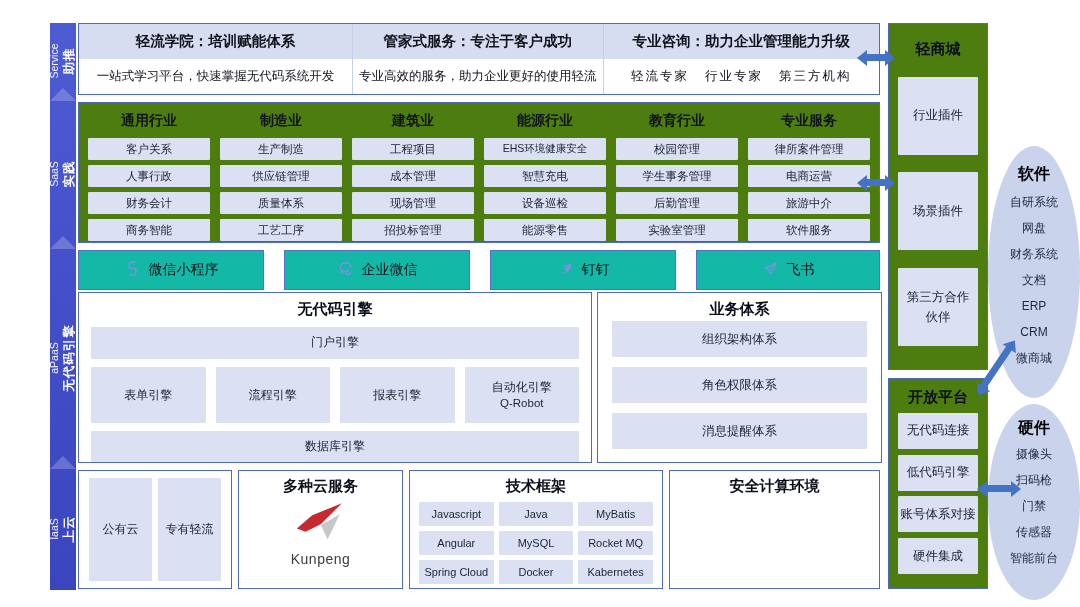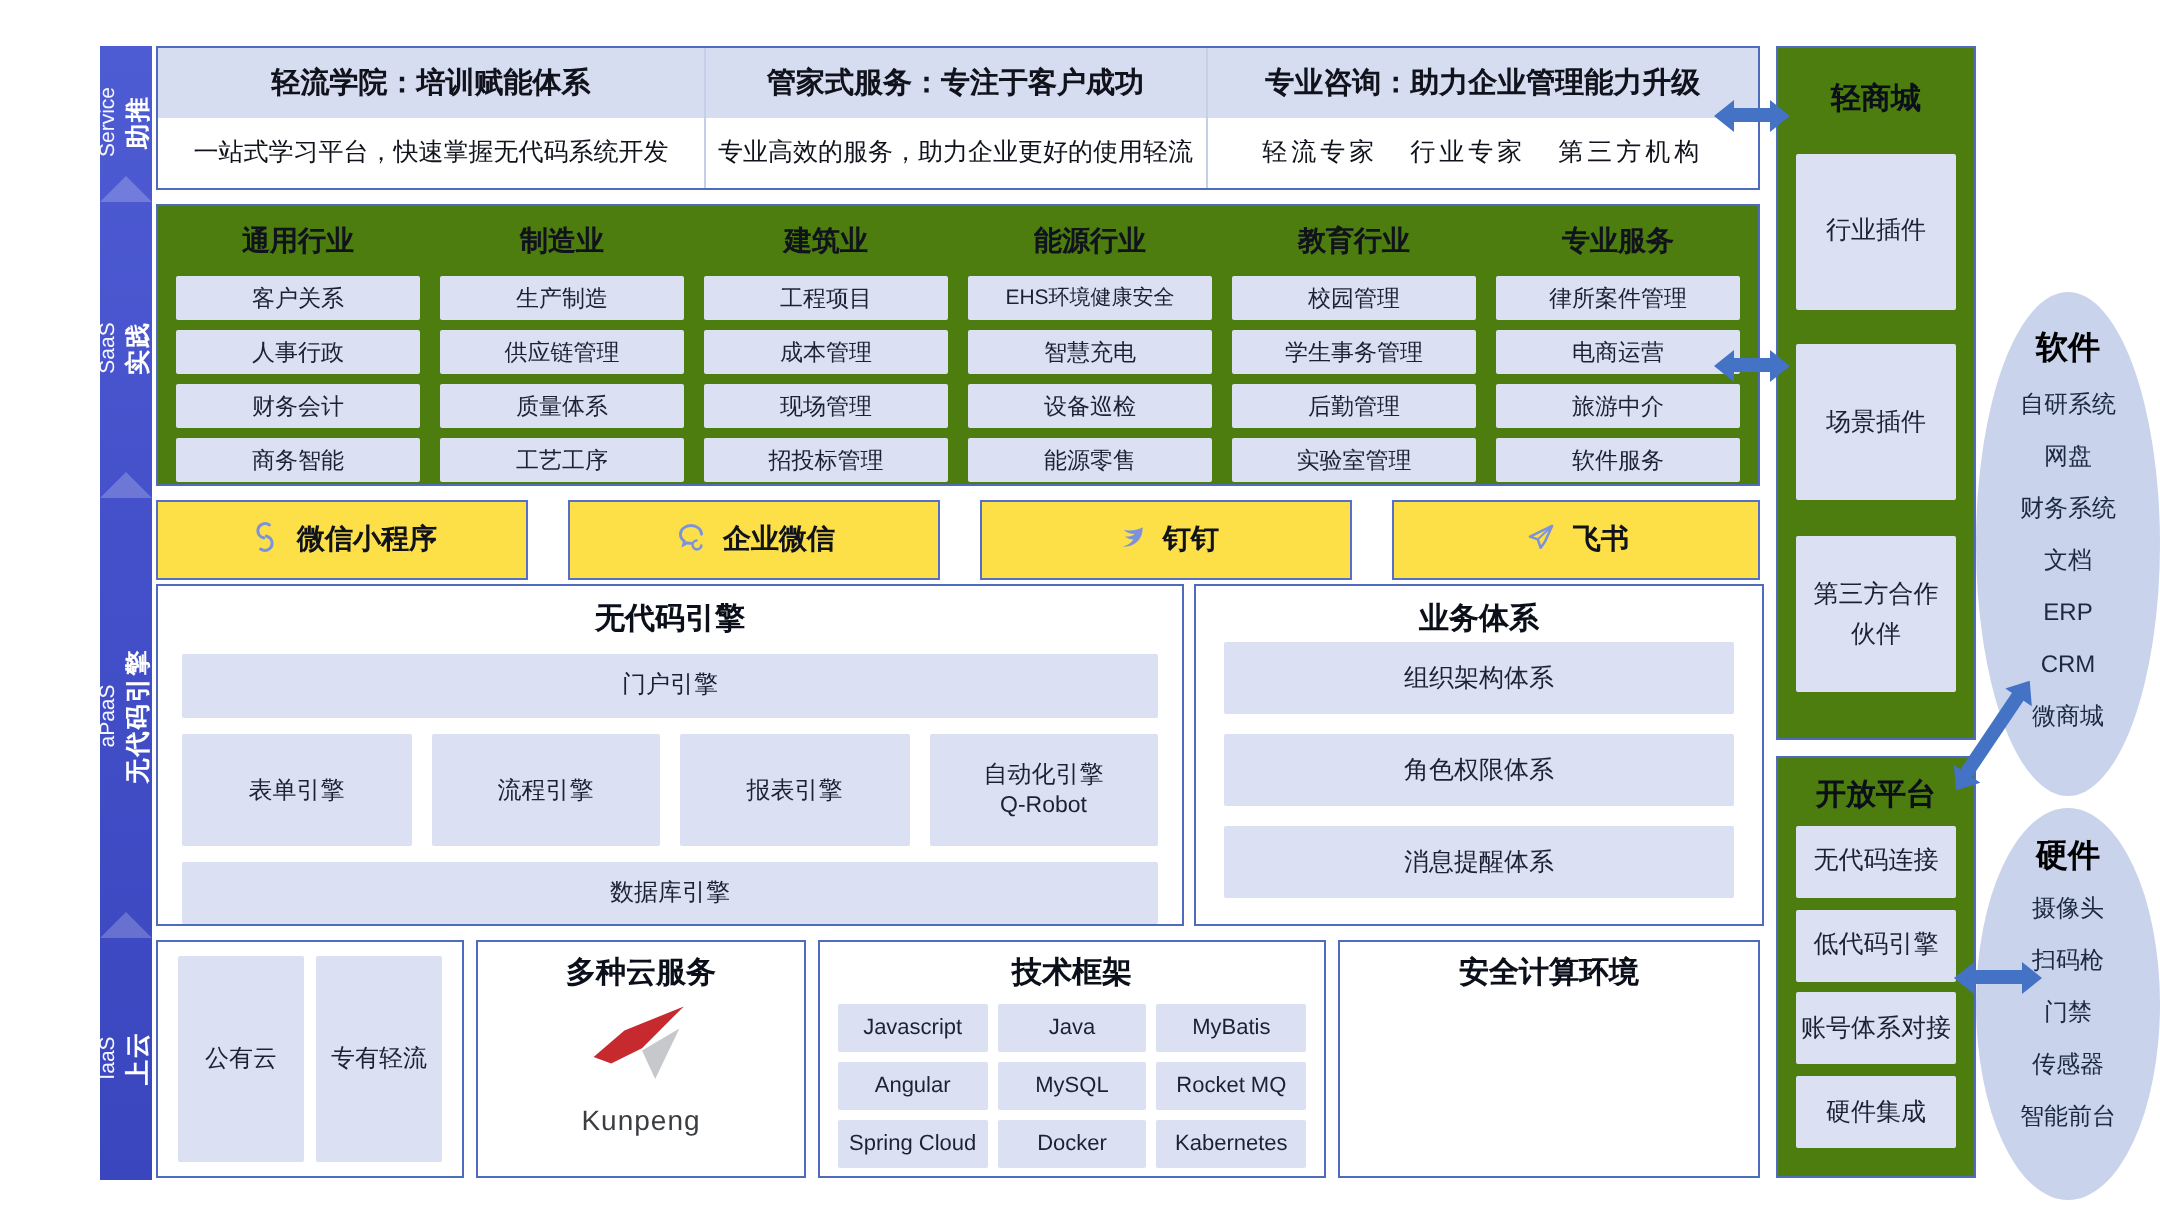--- a/index.html
+++ b/index.html
@@ -31,23 +31,23 @@
   .svc-head{height:35px;background:#D7DDF0;display:flex;align-items:center;justify-content:center;
     font-weight:bold;font-size:14.5px;}
   .svc-body{flex:1;display:flex;align-items:center;justify-content:center;font-size:12.5px;gap:16px;}
   
   .saas{display:flex;height:100%;padding:6px 4px 4px 4px;}
   .saas-col{flex:1;display:flex;flex-direction:column;gap:5px;padding:0 5px;}
   .saas-head{height:24px;display:flex;align-items:center;justify-content:center;
     font-weight:bold;font-size:14px;}
   .saas-col .cell{height:22px;font-size:11.5px;}
   
-  .ibox{top:250px;height:40px;border:1.6px solid #5570C6;background:#fde047;
+  .ibox{top:250px;height:40px;border:1.6px solid #5570C6;background:#14b8a6;
     display:flex;align-items:center;justify-content:center;gap:8px;
-    font-weight:bold;font-size:14px;}
+    font-weight:normal;font-size:14px;}
   
   .stack{display:flex;flex-direction:column;}
   .midrow{display:flex;gap:10px;margin:8px 12px 0 12px;}
   .midrow .cell{flex:1;height:56px;flex-direction:column;line-height:16px;}
   
   .grid{display:grid;gap:5px;margin:6px 9px;}
   .grid .cell{height:24px;font-size:11px;}
   
   .rcells{flex:1;display:flex;flex-direction:column;justify-content:space-evenly;padding:0 9px 6px 9px;}
   .rcells .cell{font-size:12.5px;}

